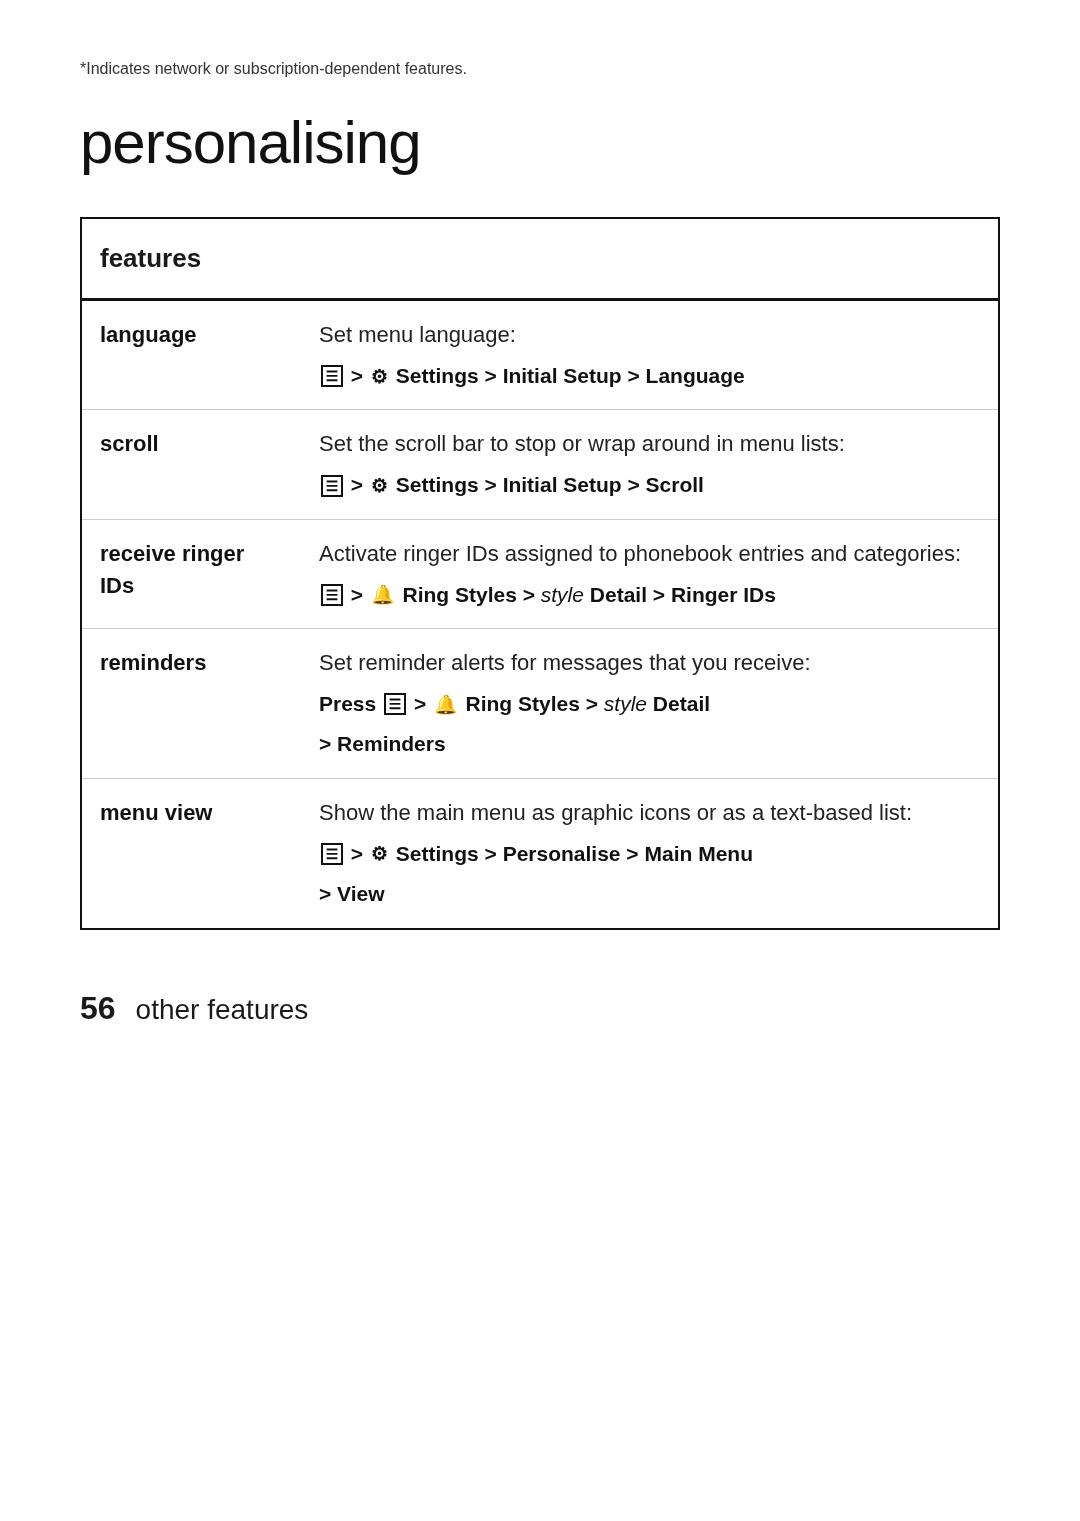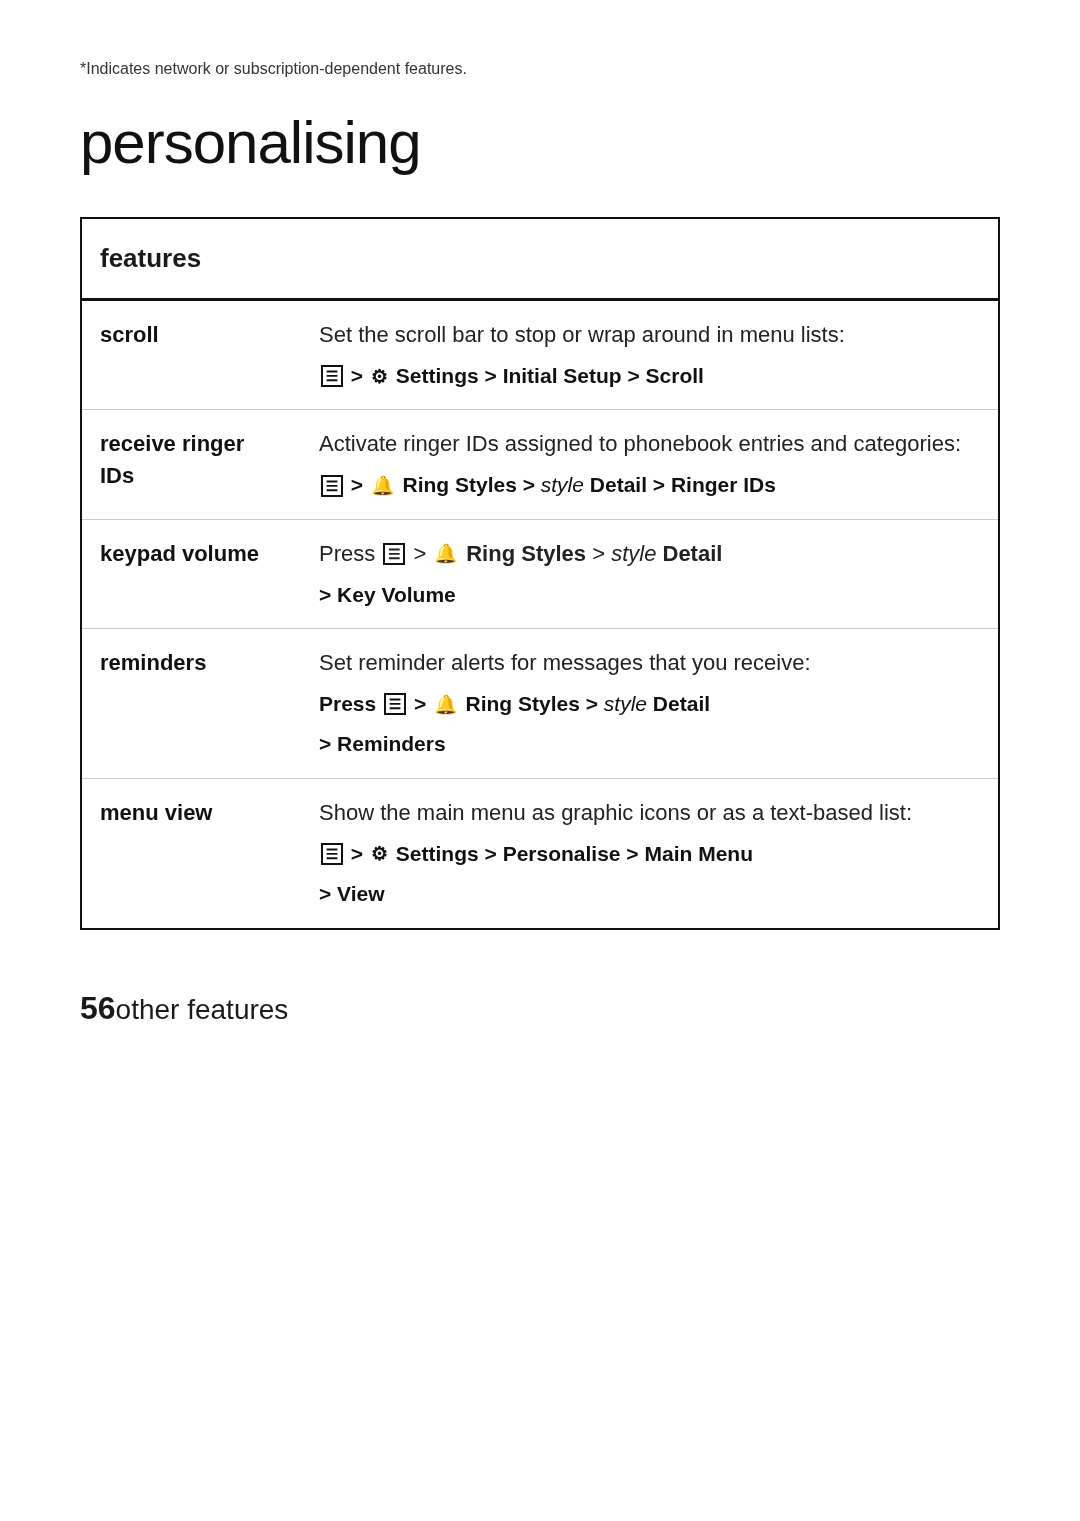--- a/index.html
+++ b/index.html
@@ -119,20 +119,21 @@
     }
 
     strong {
       font-weight: 900;
     }
 
     .footer {
       margin-top: 60px;
       display: flex;
       align-items: baseline;
+      gap: 20px;
     }
 
     .footer-number {
       font-size: 32px;
       font-weight: 900;
     }
 
     .footer-text {
       font-size: 28px;
       font-weight: 400;
@@ -150,20 +151,32 @@
 <h1 class="page-title">personalising</h1>
 
 <table class="features-table">
   <thead>
     <tr>
       <th colspan="2">features</th>
     </tr>
   </thead>
   <tbody>
 
+    <tr>
+      <td class="col-feature">language</td>
+      <td class="col-description">
+        <span class="desc-text">Set menu language:</span>
+        <span class="path-line">
+          <span class="menu-icon">☰</span>
+          <span class="path-arrow"> &gt; </span>
+          <span class="settings-icon">⚙</span>
+          <strong> Settings</strong> &gt; <strong>Initial Setup</strong> &gt; <strong>Language</strong>
+        </span>
+      </td>
+    </tr>
 
     <tr>
       <td class="col-feature">scroll</td>
       <td class="col-description">
         <span class="desc-text">Set the scroll bar to stop or wrap around in menu lists:</span>
         <span class="path-line">
           <span class="menu-icon">☰</span>
           <span class="path-arrow"> &gt; </span>
           <span class="settings-icon">⚙</span>
           <strong> Settings</strong> &gt; <strong>Initial Setup</strong> &gt; <strong>Scroll</strong>
@@ -178,27 +191,20 @@
         <span class="path-line">
           <span class="menu-icon">☰</span>
           <span class="path-arrow"> &gt; </span>
           <span class="ring-icon">🔔</span>
           <strong> Ring Styles</strong> &gt; <em>style</em> <strong>Detail</strong> &gt; <strong>Ringer IDs</strong>
         </span>
       </td>
     </tr>
 
 
-    <tr>
-      <td class="col-feature">keypad volume</td>
-      <td class="col-description">
-        <span>Press <span class="menu-icon">☰</span> &gt; <span class="ring-icon">🔔</span> <strong>Ring Styles</strong> &gt; <em>style</em> <strong>Detail</strong></span>
-        <span class="path-line">&gt; <strong>Key Volume</strong></span>
-      </td>
-    </tr>
 
     <tr>
       <td class="col-feature">reminders</td>
       <td class="col-description">
         <span class="desc-text">Set reminder alerts for messages that you receive:</span>
         <span class="path-line">
           Press <span class="menu-icon">☰</span> &gt; <span class="ring-icon">🔔</span> <strong>Ring Styles</strong> &gt; <em>style</em> <strong>Detail</strong>
         </span>
         <span class="path-line">&gt; <strong>Reminders</strong></span>
       </td>

